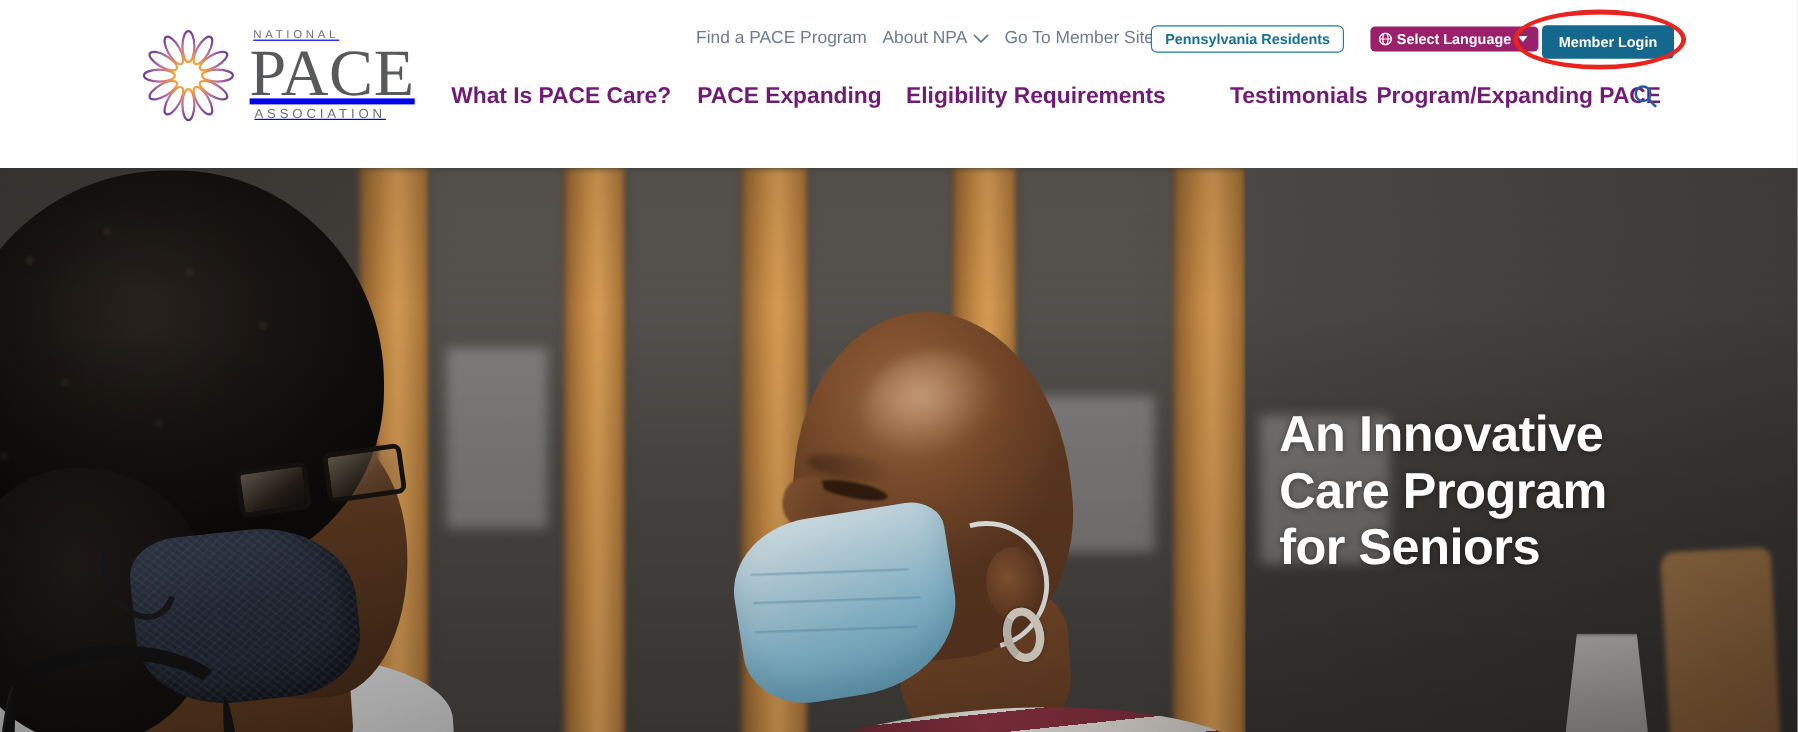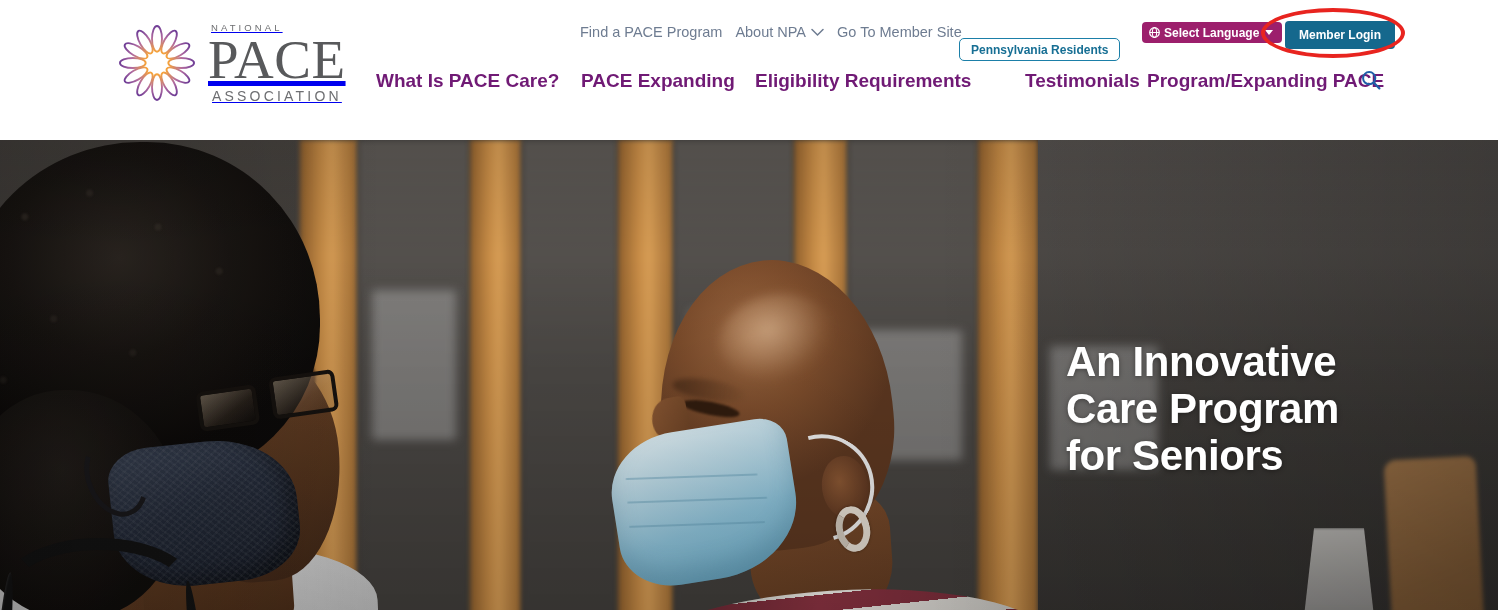--- a/index.html
+++ b/index.html
@@ -40,41 +40,41 @@
     color: #6d6e71; font-weight: 400;
     margin-left: 3px; margin-bottom: 2px;
   }
   #logo-pace {
     font-family: "Liberation Serif", serif;
     font-size: 55px; line-height: 0.92;
     letter-spacing: 0.5px;
     color: #58595b; font-weight: 400;
   }
   #logo-assoc {
-    font-size: 14px; letter-spacing: 3.2px;
+    font-size: 11px; letter-spacing: 3.2px;
     color: #6d6e71; font-weight: 400;
     margin-top: 3px; margin-left: 4px;
   }
 
   
   #util-links {
     position: absolute; left: 580px; top: 24px;
     display: flex; align-items: center; gap: 13px;
     font-size: 14.5px; color: #6e7c91;
   }
   #util-links a {
     color: #6e7c91; text-decoration: none;
     display: inline-flex; align-items: center; gap: 5px;
     white-space: nowrap;
     text-align: center;
   }
   .chev { display: inline-block; }
 
   #btn-pa {
-    position: absolute; left: 959px; top: 38px;
+    position: absolute; left: 959px; top: 21px;
     height: 23px; padding: 0 11px;
     border: 1.5px solid #1b7fa8; border-radius: 5px;
     background: #ffffff; color: #176f94;
     font-size: 12px; font-weight: bold;
     display: inline-flex; align-items: center;
     white-space: nowrap; cursor: pointer;
   }
 
   #btn-lang {
     position: absolute; left: 1142px; top: 22px;

